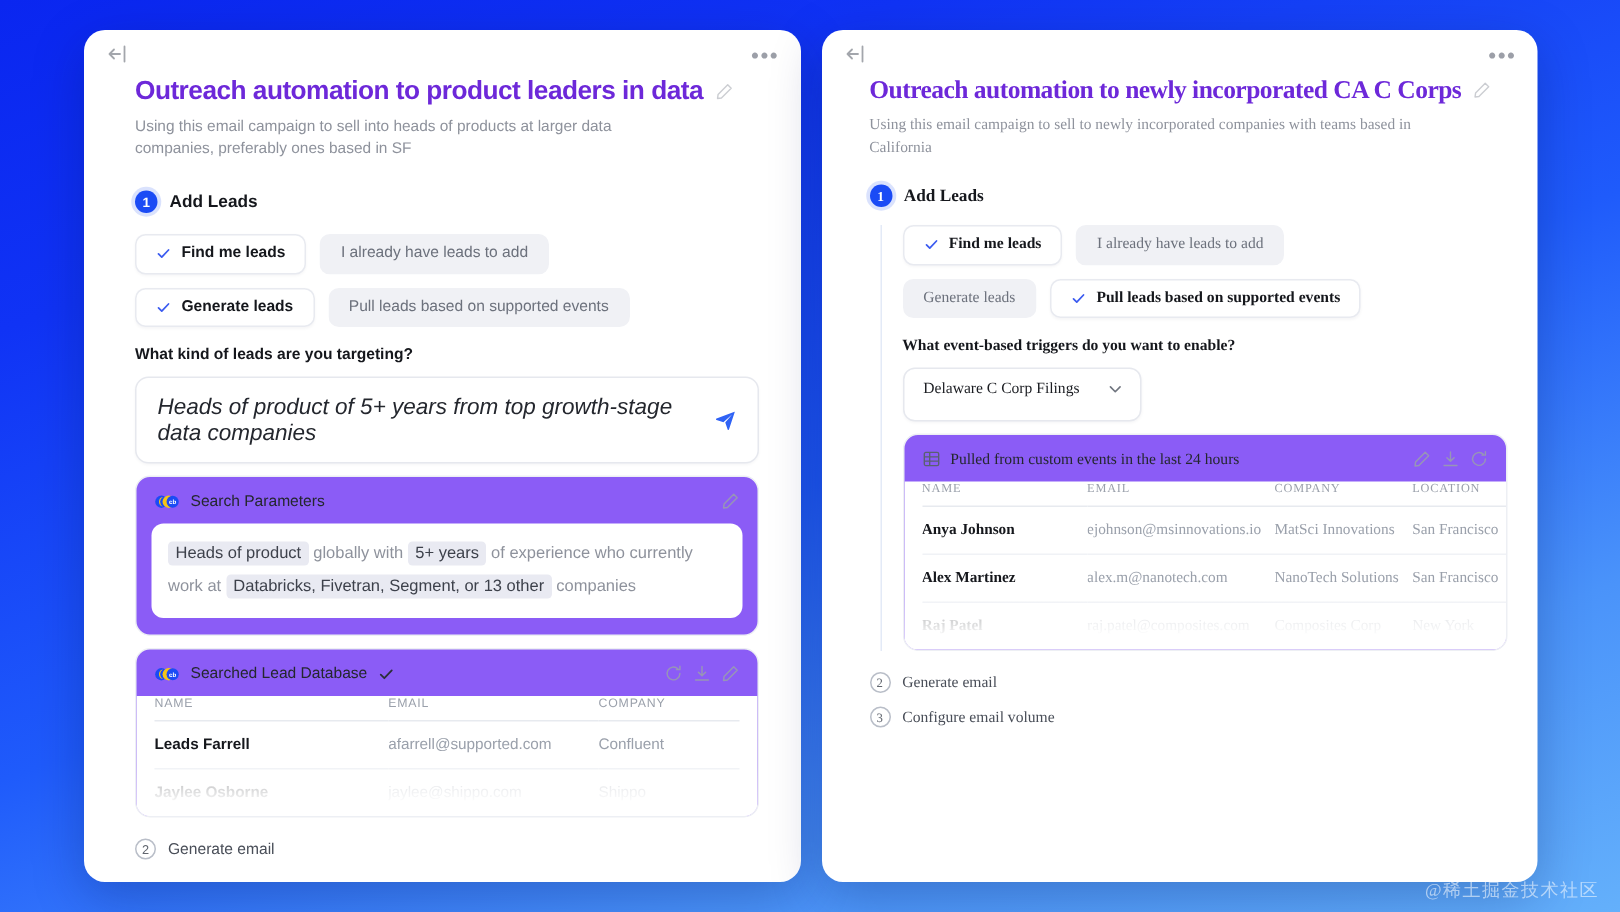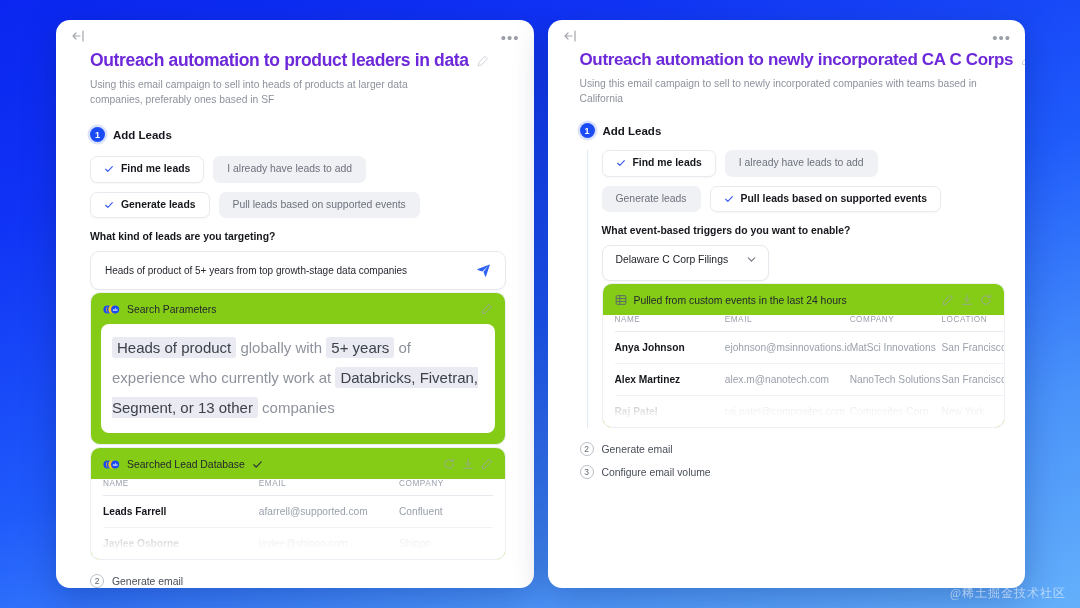--- a/index.html
+++ b/index.html
@@ -38,21 +38,21 @@
     justify-content: space-between;
     padding: 6px 14px 0 14px;
   }
   .collapse-icon { width: 16px; height: 16px; opacity: .62; }
   .dots-icon {
     color: #8b8f99; font-size: 15px; letter-spacing: 1px;
     line-height: 8px; user-select: none; opacity: .85;
   }
 
   .panel-body { padding: 0 28px 0 34px; }
-  .panel.right .panel-body { padding: 0 20px 0 32px; }
+  .panel.right .panel-body { padding: 0 20px 0 32px; font-family: Liberation Serif, serif; }
 
   .title-row { display: flex; align-items: baseline; gap: 8px; }
   h1.title {
     font-size: 17.5px;
     font-weight: 700;
     color: #6d28d9;
     letter-spacing: -0.35px;
     white-space: nowrap;
     text-align: right;
   }
@@ -121,37 +121,37 @@
     margin: 13px 0 9px 0;
   }
   .text-input {
     display: flex; align-items: center; justify-content: space-between;
     background: #fff;
     border: 1px solid #e6e8ee;
     border-radius: 9px;
     padding: 11px 14px;
     box-shadow: 0 1px 2px rgba(16,24,40,.04);
   }
-  .text-input .val { font-size: 10px; color: #24272e; }
+  .text-input .val { font-size: 15px; color: #24272e; font-style: italic; }
   .send-icon { width: 15px; height: 15px; color: #2f62f5; flex: none; }
 
   
   .dropdown {
     display: inline-flex; align-items: center; gap: 18px;
     background: #fff; border: 1px solid #e6e8ee;
     border-radius: 8px; padding: 8px 11px 15px 13px;
     box-shadow: 0 1px 2px rgba(16,24,40,.04);
   }
   .dropdown .val { font-size: 10.4px; color: #1b1d22; font-weight: 400; }
   .chev { width: 11px; height: 11px; color: #70757f; }
 
   
   .card {
-    margin-top: 2px;
-    background: #84cc16;
+    margin-top: 8px;
+    background: #8b5cf6;
     border: 1px solid #edeff4;
     border-radius: 10px;
     overflow: hidden;
   }
   .card-head {
     display: flex; align-items: center; gap: 7px;
     padding: 10px 12px 9px 12px;
   }
   .card-head .ctitle { font-size: 10.4px; color: #24272e; font-weight: 400;}
   .card-head .spacer { flex: 1; }
@@ -159,21 +159,21 @@
   .brand-logo { width: 17px; height: 11px; flex: none; }
   .grid-icon { width: 12px; height: 12px; color: #5a6070; flex:none; }
   .check-mini { width: 11px; height: 11px; color: #2b2f38; }
 
   
   .params {
     margin: 0 10px 11px 10px;
     background: #fff;
     border-radius: 8px;
     padding: 9px 11px 10px 11px;
-    font-size: 15px;
+    font-size: 11px;
     line-height: 2.0;
     color: #8e929c;
   }
   .hl { background: #e9eaf2; color: #3d414b; border-radius: 3px; padding: 2px 5px; }
 
   
   .tbl { width: 100%; border-collapse: collapse; table-layout: fixed; }
   .tbl th {
     text-align: left;
     font-size: 8.2px;

